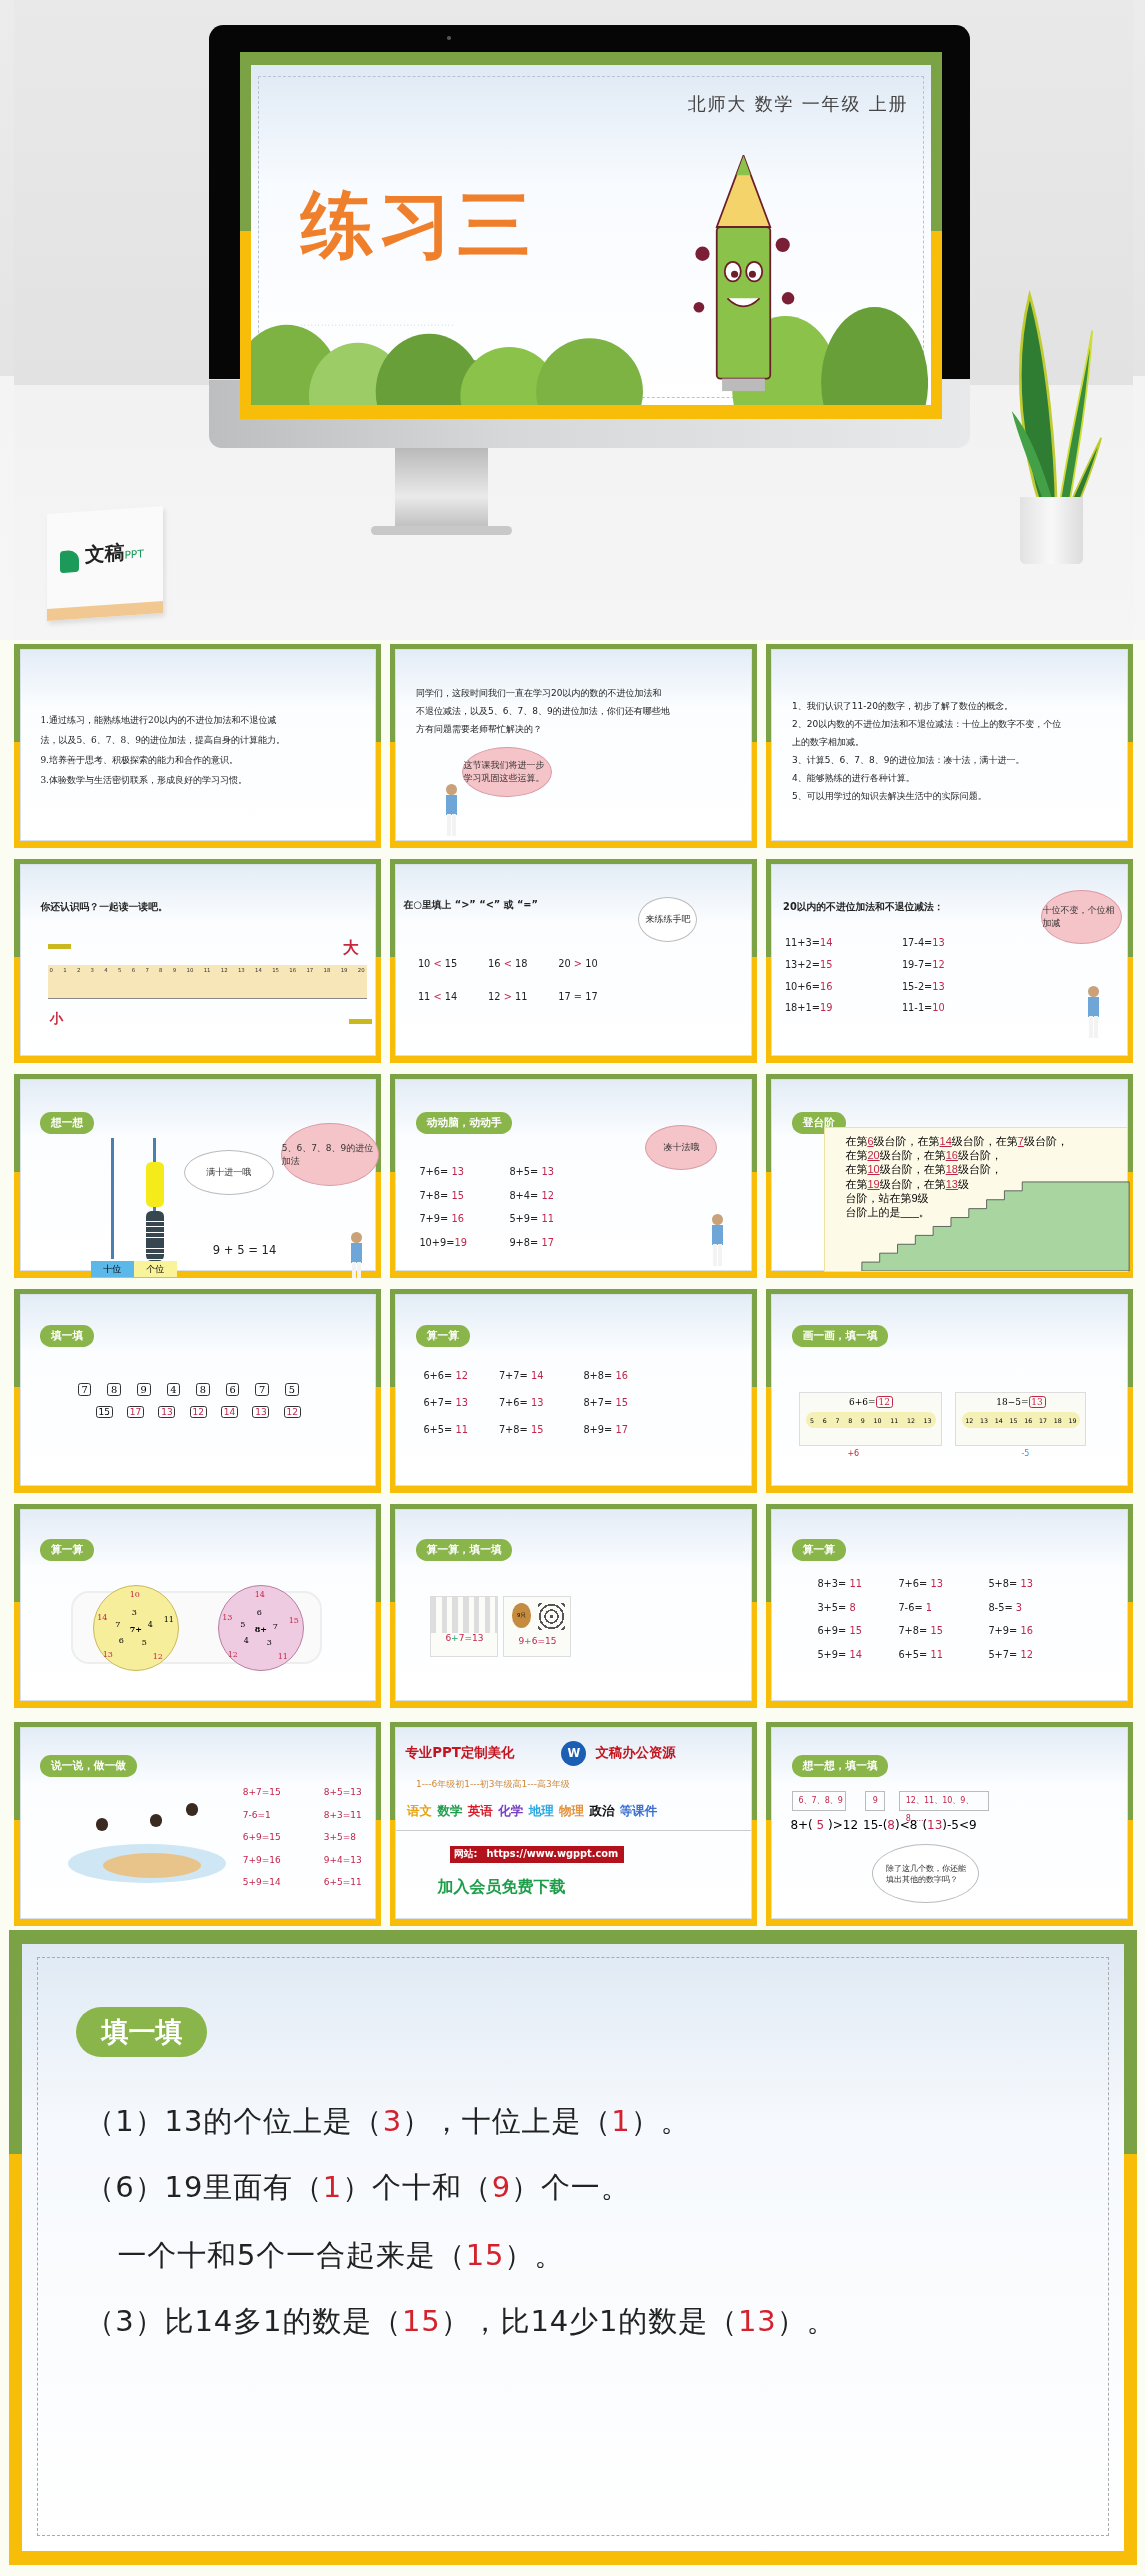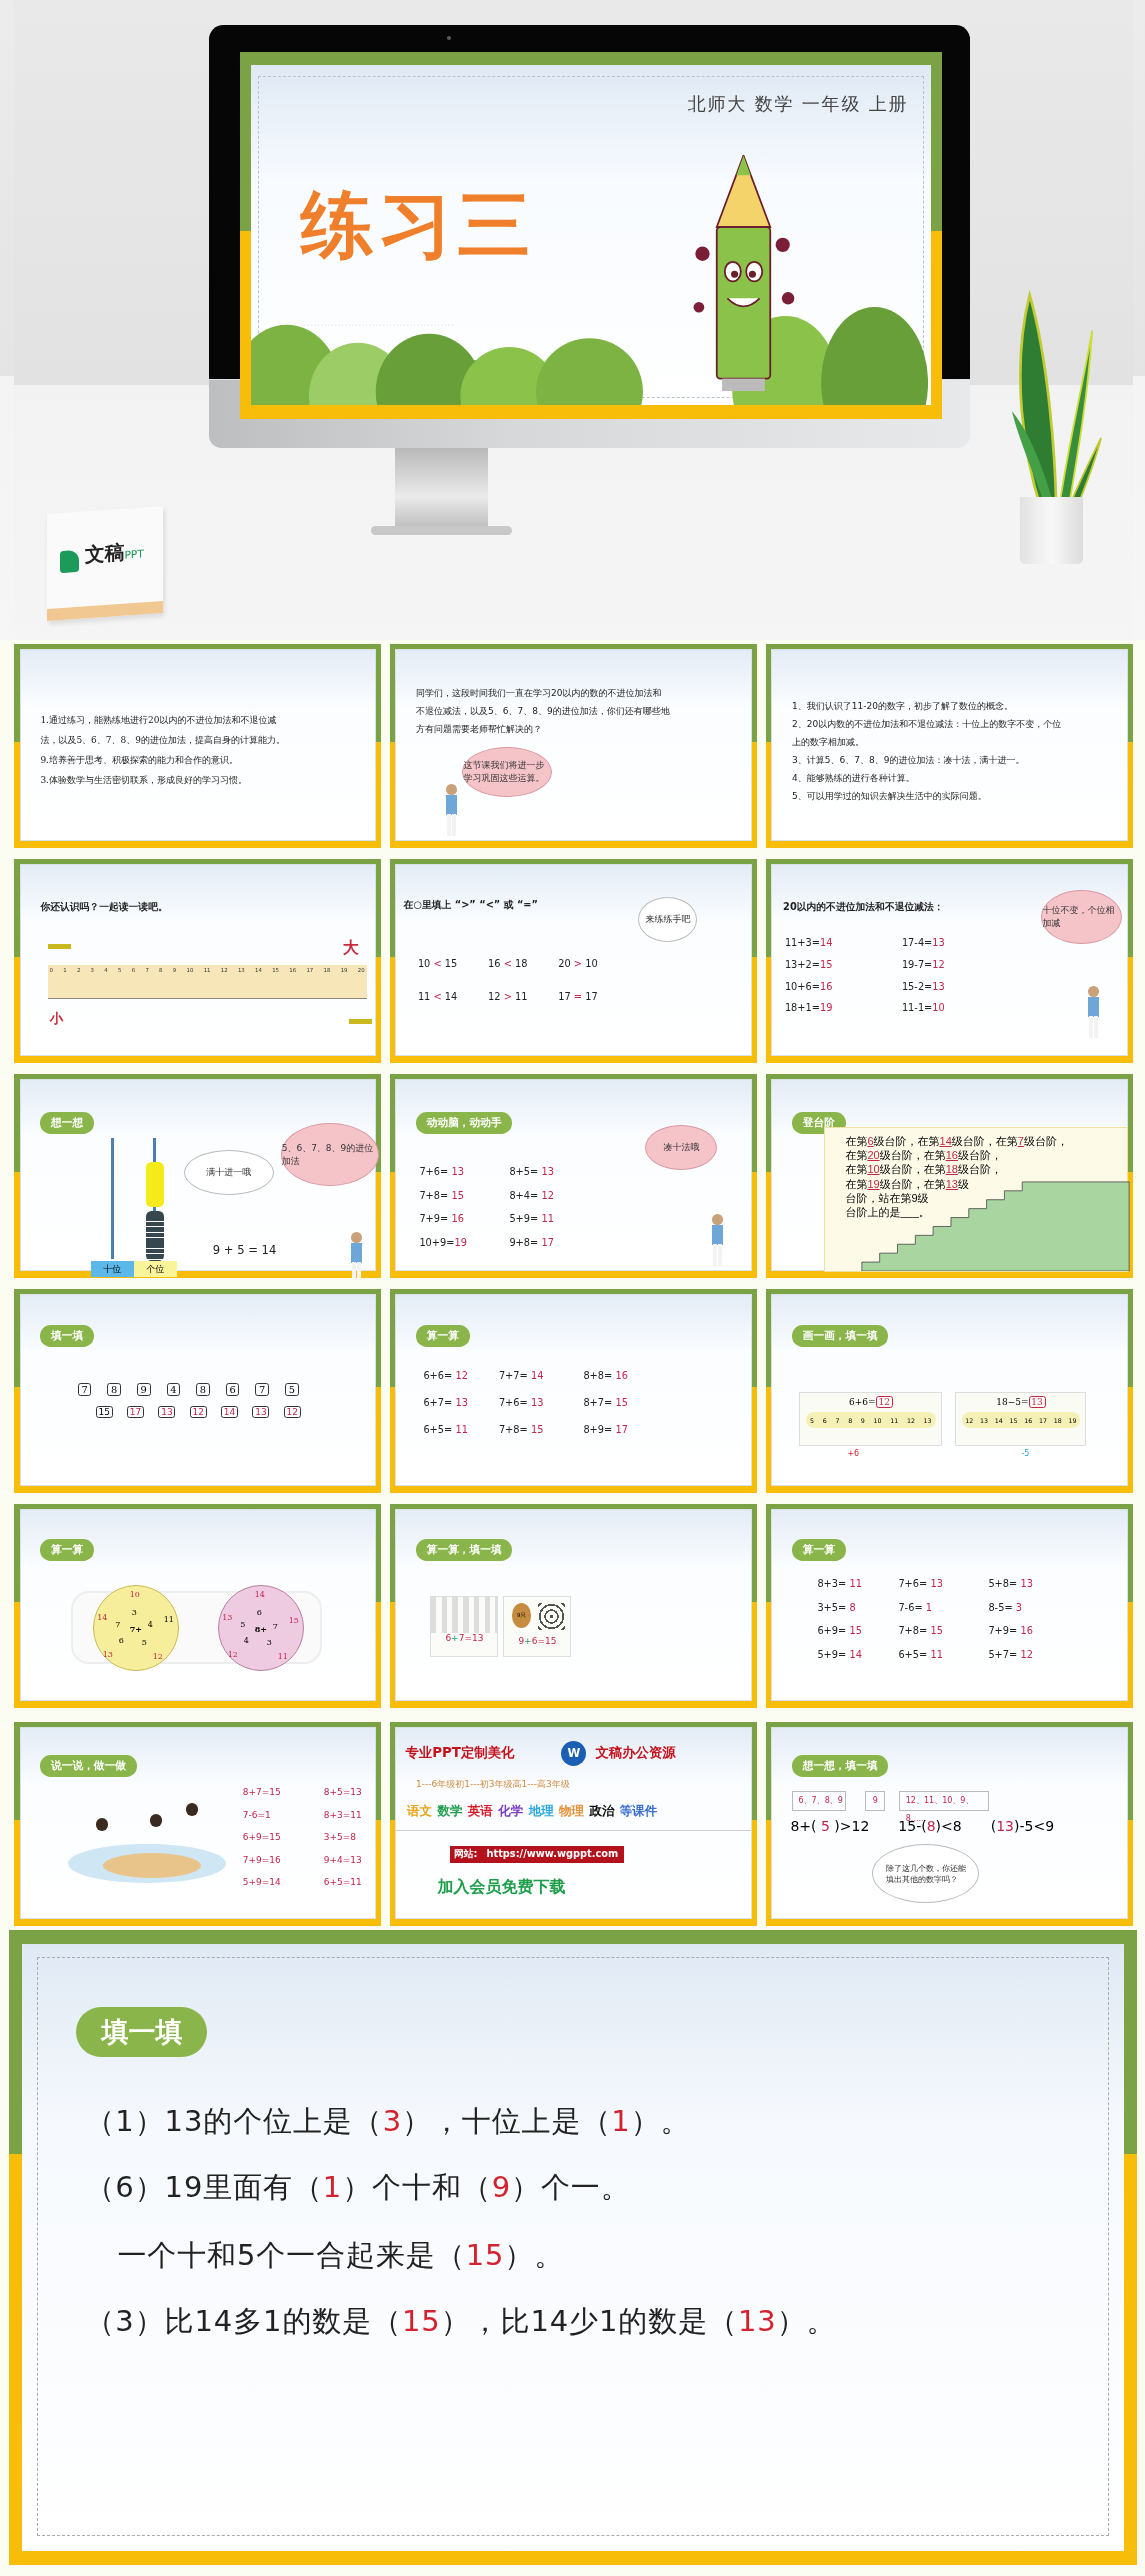--- a/index.html
+++ b/index.html
@@ -499,21 +499,21 @@
   </div>
 </div>
 
 <div class="slide" style="left:766px;top:1722px">
   <div class="yb"></div>
     <div class="in">
     <div class="tag" style="top:27px">想一想，填一填</div>
     <div style="position:absolute;left:19.7px;top:63px;width:54px;height:19.7px;border:0.9px solid #bbb;font-size:8px;color:#c2254a;line-height:18px;padding-left:5.4px">6、7、8、9</div>
     <div style="position:absolute;left:93px;top:63px;width:19.7px;height:19.7px;border:0.9px solid #bbb;font-size:8px;color:#c2254a;line-height:18px;text-align:center">9</div>
     <div style="position:absolute;left:127px;top:63px;width:90px;height:19.7px;border:0.9px solid #bbb;font-size:8px;color:#c2254a;line-height:18px;padding-left:5.4px">12、11、10、9、8......</div>
-    <div style="position:absolute;left:18px;top:90px;font-size:14px;display:flex;gap:29px">
+    <div style="position:absolute;left:18px;top:90px;font-size:12px;display:flex;gap:5px">
       <span><span>8+(</span> <span class="red">5</span> <span>)&gt;12</span></span>
       <span><span>15-(</span><span class="red">8</span><span>)&lt;8</span></span>
       <span><span>(</span><span class="red">13</span><span>)-5&lt;9</span></span>
     </div>
     <div class="cloud white" style="left:100px;top:116px;width:107px;height:59px;font-size:8px;padding:0 12.5px">除了这几个数，你还能填出其他的数字吗？</div>
   </div>
 </div>
 
 <div class="big">
   <div class="yb"></div>

